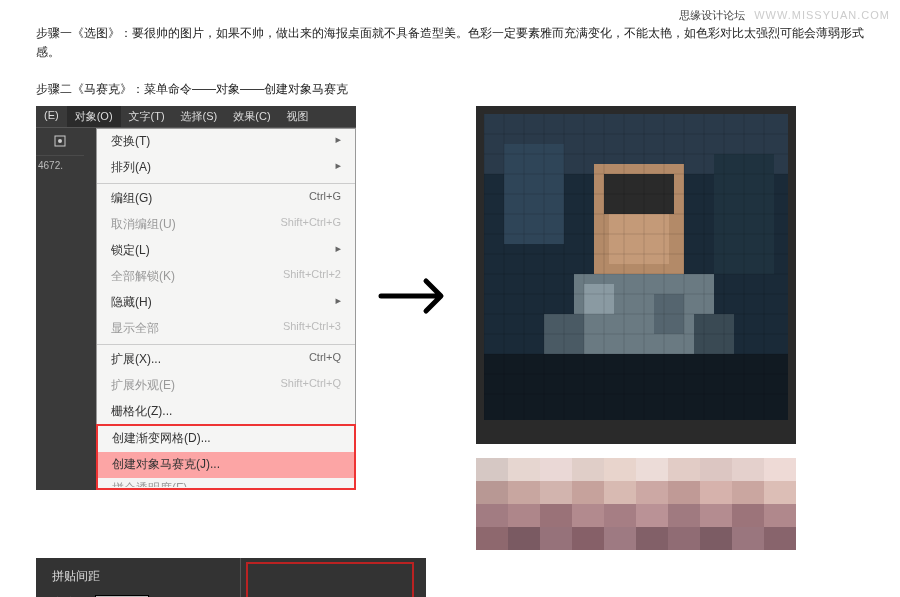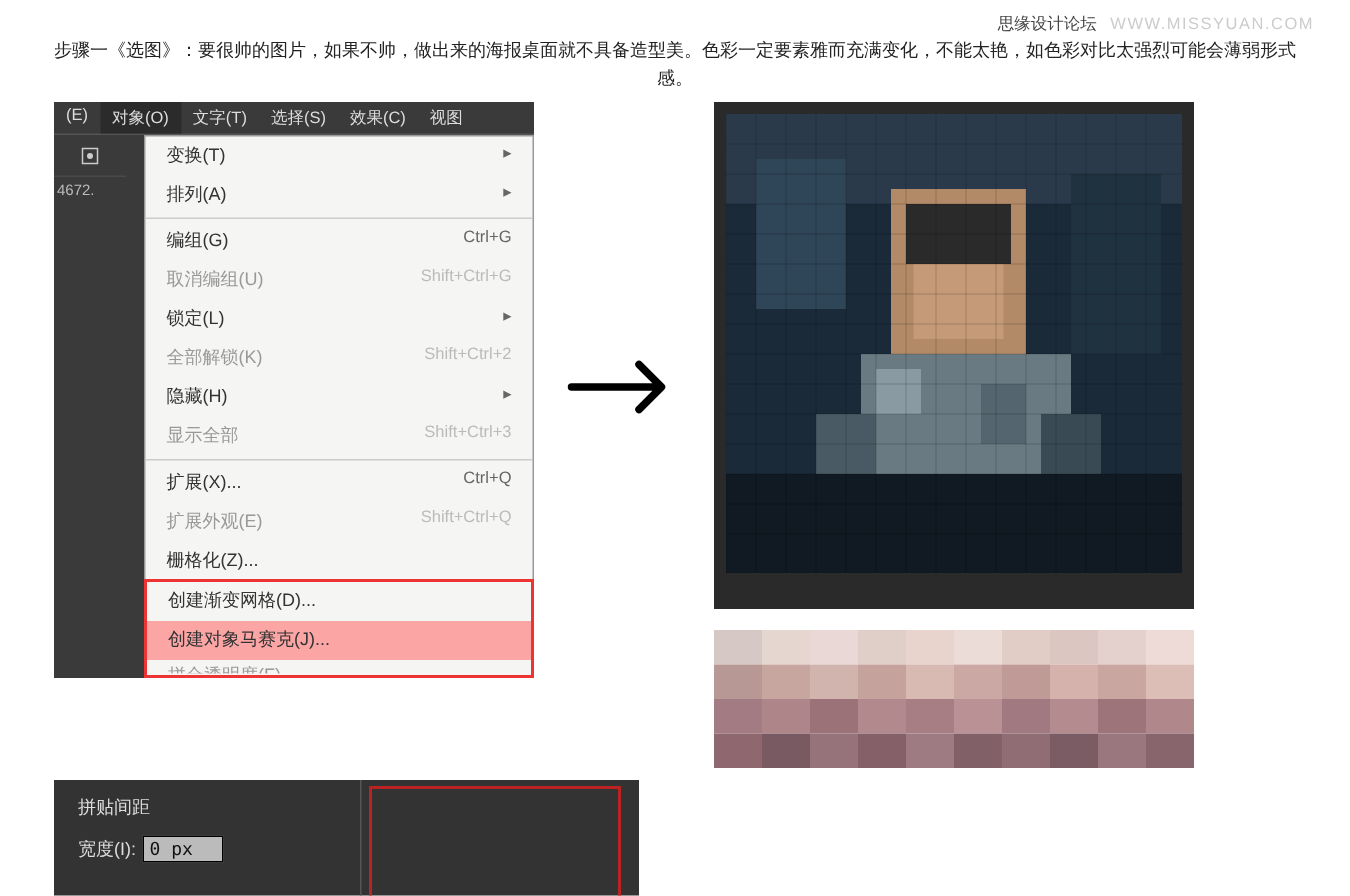--- a/index.html
+++ b/index.html
@@ -1,21 +1,21 @@
 <!DOCTYPE html>
 <html><head>
 <meta charset="utf-8">
 <style>
   * { margin: 0; padding: 0; box-sizing: border-box; }
   body { background: #fff; font-family: "Microsoft YaHei", sans-serif; font-size: 12px; width: 900px; height: 597px; position: relative; }
-  .header-right { position: absolute; top: 8px; right: 24px; font-size: 11px; color: #888; }
+  .header-right { position: absolute; top: 8px; right: 10px; font-size: 11px; color: #888; }
   .header-right .logo { color: #444; margin-right: 6px; }
   .header-right .url { color: #ccc; letter-spacing: 1px; }
   .content { padding: 24px 36px 0 36px; }
-  .step-text { font-size: 12px; color: #222; line-height: 1.6; margin-bottom: 6px; text-align: center; }
+  .step-text { font-size: 12px; color: #222; line-height: 1.6; margin-bottom: 6px; }
   .row { display: flex; align-items: flex-start; margin-top: 6px; }
   .menu-area { width: 320px; }
   .menubar { display: flex; background: #3a3a3a; border-bottom: 1px solid #555; height: 22px; }
   .menubar .mitem { color: #ddd; font-size: 11px; padding: 3px 8px; }
   .menubar .mitem.active { background: #2b2b2b; }
   .menu-sidecol { width: 48px; background: #3a3a3a; float: left; height: 358px; color: #ccc; font-size: 10px; }
   .menu-sidecol .tool { display:flex; align-items:center; justify-content:center; height:28px; border-bottom:1px solid #4a4a4a; }
   .menu-sidecol .num { font-size:10px; padding:4px 2px; color:#bbb; }
   .dropdown { margin-left: 60px; background: #f5f5f4; border: 1px solid #999; width: 260px; font-size: 12px; color: #333; }
   .dropdown .ditem { display: flex; justify-content: space-between; padding: 4px 14px; border-bottom: 1px solid transparent; }
@@ -44,20 +44,21 @@
 </head>
 <body>
 
 <div class="header-right">
   <span class="logo">思缘设计论坛</span>
   <span class="url">WWW.MISSYUAN.COM</span>
 </div>
 
 <div class="content">
   <p class="step-text">步骤一《选图》：要很帅的图片，如果不帅，做出来的海报桌面就不具备造型美。色彩一定要素雅而充满变化，不能太艳，如色彩对比太强烈可能会薄弱形式感。</p>
+  <p class="step-text" style="margin-top:18px;">步骤二《马赛克》：菜单命令——对象——创建对象马赛克</p>
 
   <div class="row">
 
     <div class="menu-area">
       <div class="menubar">
         <div class="mitem">(E)</div>
         <div class="mitem active">对象(O)</div>
         <div class="mitem">文字(T)</div>
         <div class="mitem">选择(S)</div>
         <div class="mitem">效果(C)</div>

